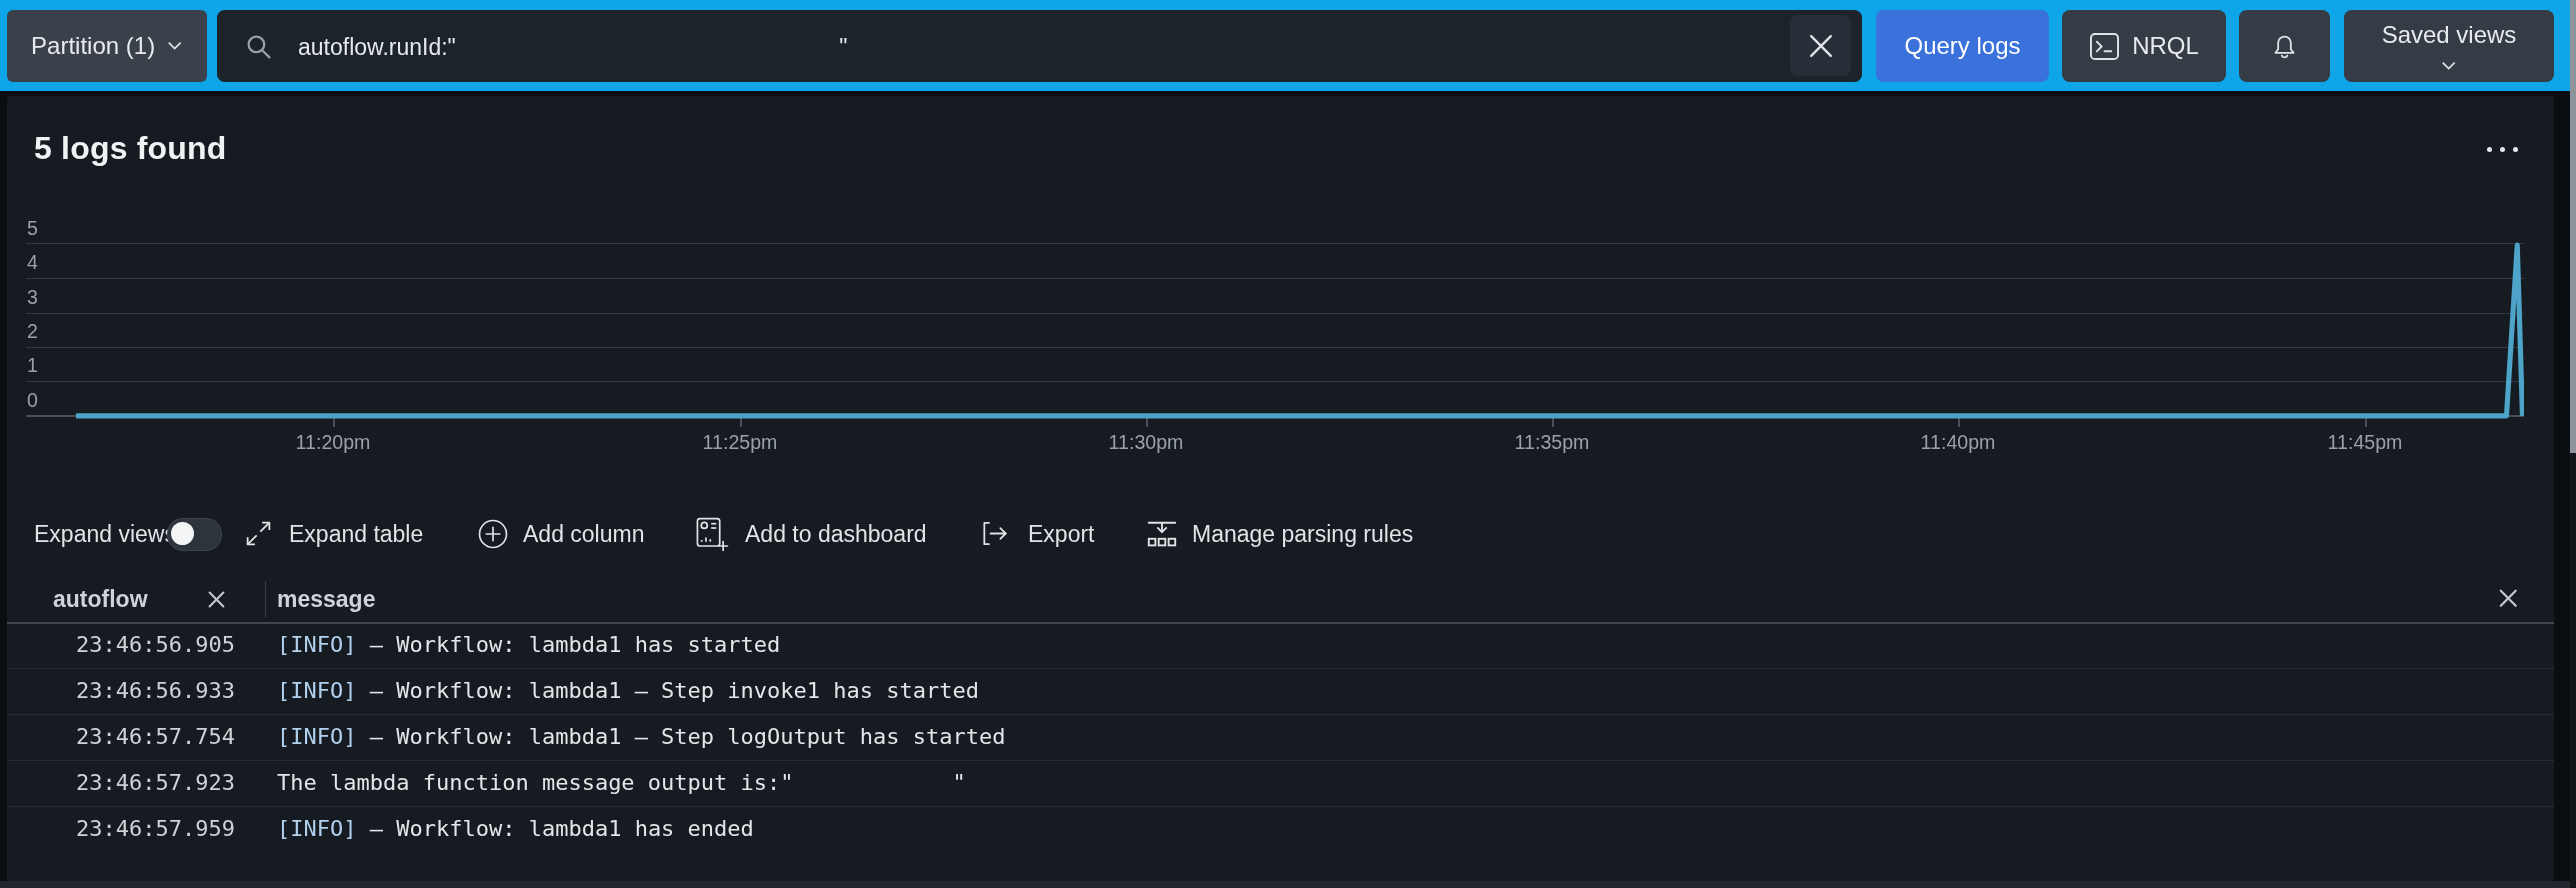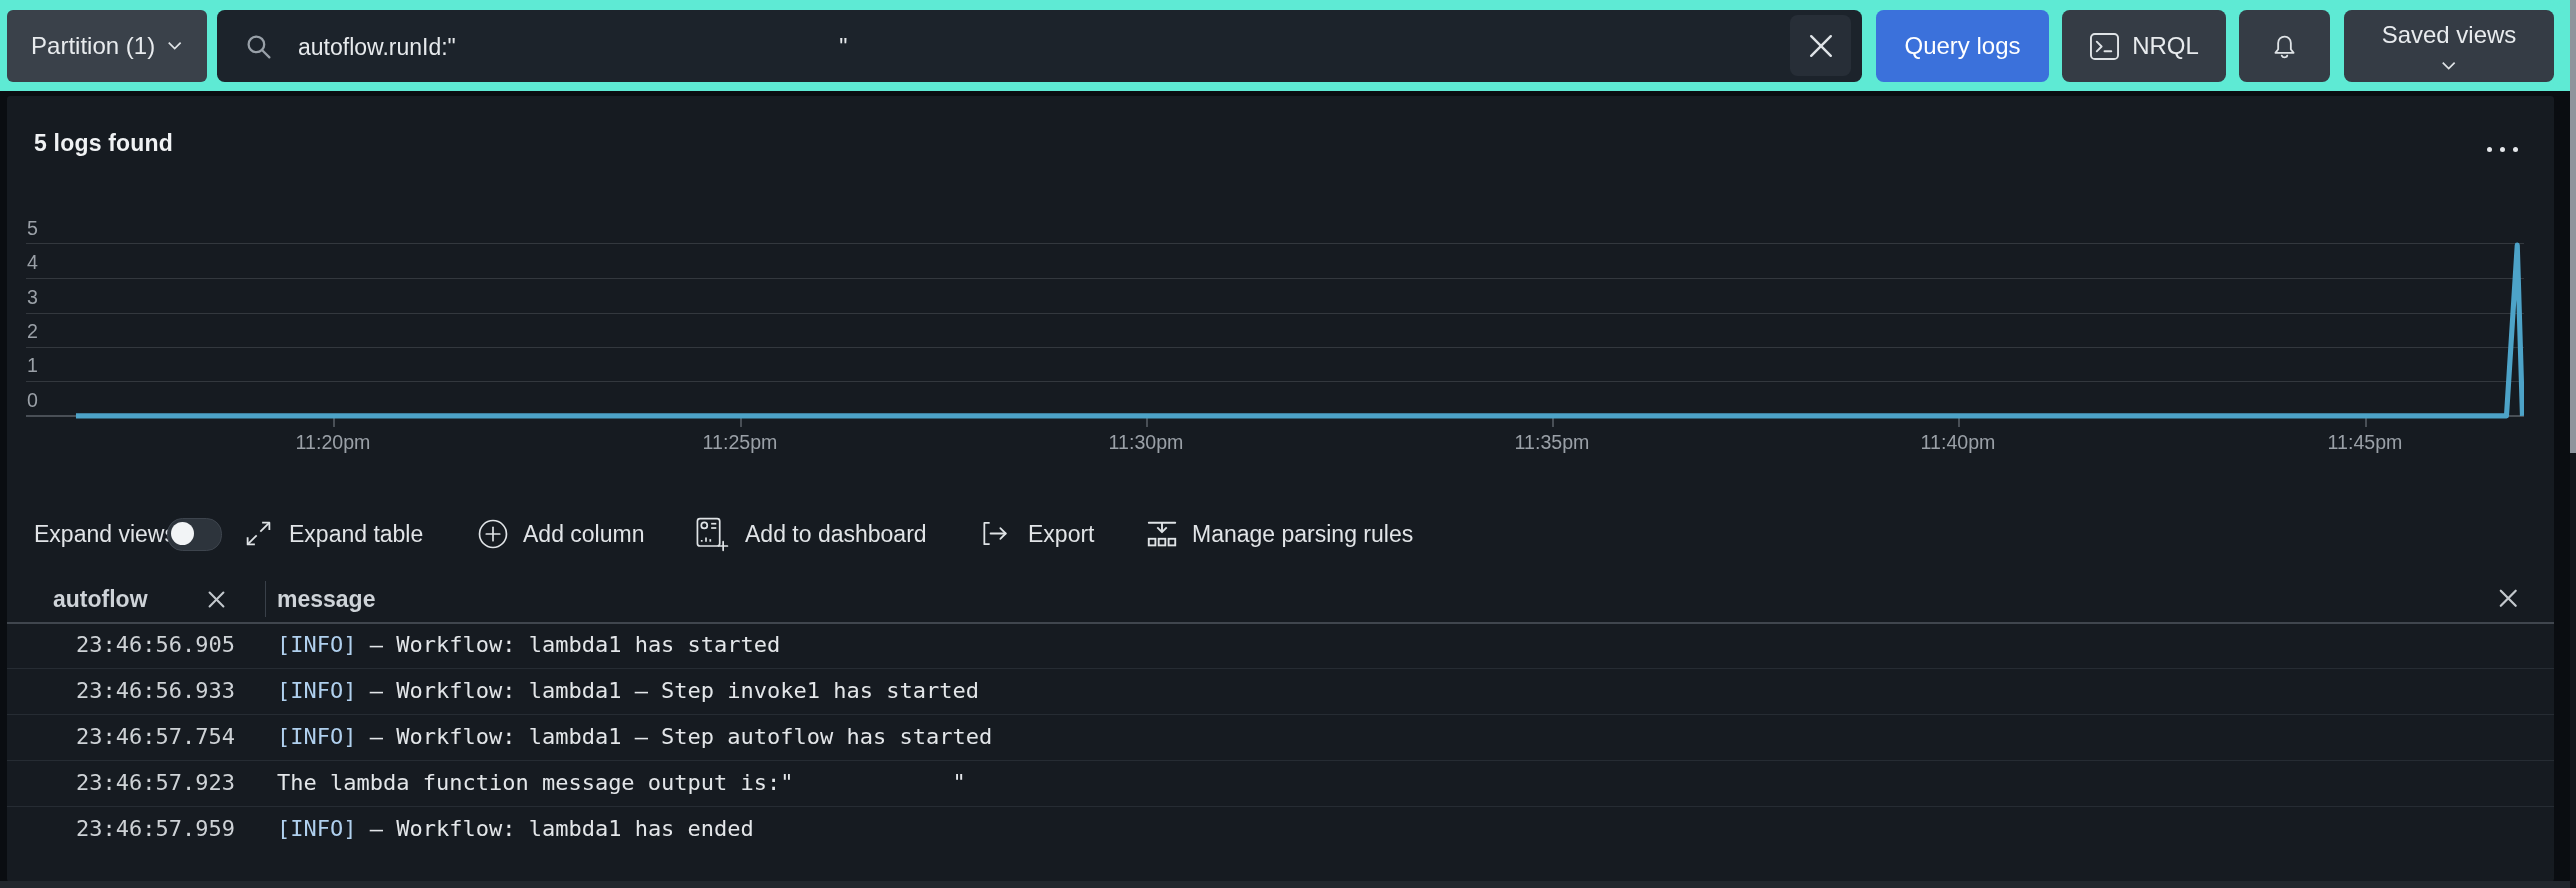--- a/index.html
+++ b/index.html
@@ -1,37 +1,37 @@
 <!DOCTYPE html>
 <html style="font-size:13.7px"><head>
 <meta charset="utf-8">
 <style>
   html,body{margin:0;padding:0;background:#0a0d11;}
   body{width:2576px;height:888px;overflow:hidden;position:relative;
        font-family:"Liberation Sans",sans-serif;color:#e4e7ea;}
   .abs{position:absolute;}
   
-  .topbar{left:0;top:0;width:2576px;height:91px;background:#5eead4;}
+  .topbar{left:0;top:0;width:2576px;height:91px;background:#0ea5e9;}
   .btn{display:flex;align-items:center;justify-content:center;gap:12px;
        border-radius:7.7px;font-size:24px;color:#e8ebee;cursor:pointer;}
   .btn-gray{background:#353c45;}
   .partition{left:6.8px;top:10.2px;width:200px;height:72px;background:#3a414a;border-radius:6px;}
   .searchbox{left:217px;top:10.2px;width:1645px;height:72px;background:#1c232b;border-radius:7.7px;}
   .search-input{position:absolute;left:79px;top:0;width:1452px;height:72px;background:transparent;
        border:none;outline:none;color:#e6e9ec;font-size:23px;font-family:"Liberation Sans",sans-serif;
        white-space:pre;}
   .clear-btn{left:1790px;top:15.4px;width:61px;height:61px;background:#272e37;border-radius:7.7px;
        display:flex;align-items:center;justify-content:center;}
   .primary{left:1876px;top:10.2px;width:173px;height:72px;background:#3b71db;color:#fff;}
   .nrql{left:2062px;top:10.2px;width:164px;height:72px;}
   .bellbtn{left:2239px;top:10.2px;width:91px;height:72px;}
   .saved{left:2344px;top:10.2px;width:210px;height:72px;flex-direction:column;}
   
   .panel{left:6.8px;top:96px;width:2547px;height:786px;background:#161b21;border-radius:3.4px;}
-  .heading{left:34px;top:130px;font-size:23px;font-weight:600;color:#f0f2f4;letter-spacing:0.2px;}
+  .heading{left:34px;top:130px;font-size:32px;font-weight:600;color:#f0f2f4;letter-spacing:0.2px;}
   .dots{left:2487px;top:147px;display:flex;gap:7.7px;cursor:pointer;}
   .dots i{width:5.1px;height:5.1px;border-radius:50%;background:#e4e7ea;}
   
   .gridline{height:0.9px;background:#33383e;left:26px;width:2498px;}
   .baseline{height:1.7px;background:#494f56;left:26px;width:2498px;top:415px;}
   .ylab{left:27px;font-size:19.6px;color:#9aa0a7;}
   .xtick{width:1.7px;height:10.2px;background:#494f56;top:417px;}
   .xlab{top:431px;font-size:19.6px;color:#9aa0a7;transform:translateX(-50%);}
   
   .tb-label{top:521px;font-size:23px;color:#e1e4e7;line-height:27px;}
@@ -241,21 +241,21 @@
   <div class="abs row-divider" style="top:668px"></div>
 
   <div>
     <span class="abs mono ts" style="top:668px">23:46:56.933</span>
     <span class="abs mono msg" style="top:668px"><span class="tok">[INFO]</span><span> – Workflow: lambda1 – Step invoke1 has started</span></span>
   </div>
   <div class="abs row-divider" style="top:714px"></div>
 
   <div>
     <span class="abs mono ts" style="top:714px">23:46:57.754</span>
-    <span class="abs mono msg" style="top:714px"><span class="tok">[INFO]</span><span> – Workflow: lambda1 – Step autoflow has started</span></span>
+    <span class="abs mono msg" style="top:714px"><span class="tok">[INFO]</span><span> – Workflow: lambda1 – Step logOutput has started</span></span>
   </div>
   <div class="abs row-divider" style="top:760px"></div>
 
   <div>
     <span class="abs mono ts" style="top:760px">23:46:57.923</span>
     <span class="abs mono msg" style="top:760px"><span class="tok"></span><span>The lambda function message output is:"            "</span></span>
   </div>
   <div class="abs row-divider" style="top:806px"></div>
 
   <div>

